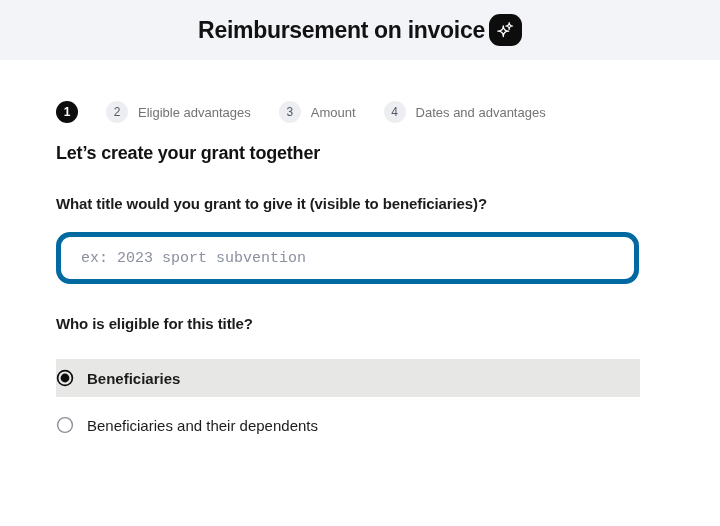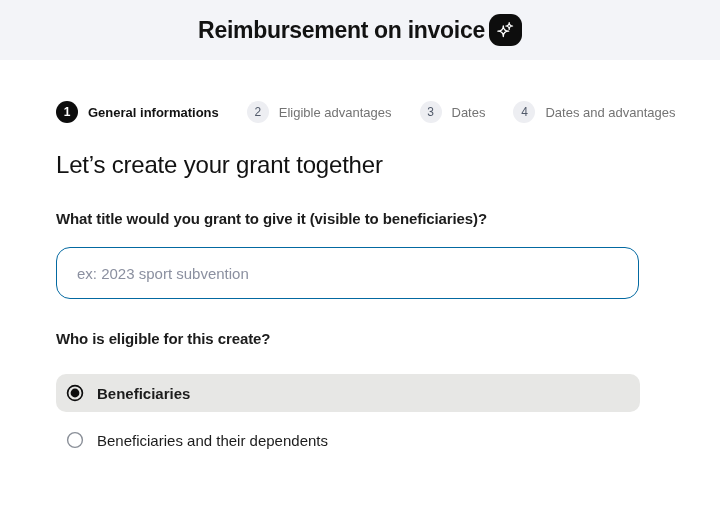--- a/index.html
+++ b/index.html
@@ -76,65 +76,65 @@
     color: #ffffff;
     font-weight: bold;
   }
   .step--active .step-label {
     color: #121212;
     font-weight: bold;
   }
 
   
   .page-heading {
-    margin-top: 28px;
-    font-size: 24px;
-    font-weight: normal;
+    margin-top: 20px;
+    font-size: 18px;
+    font-weight: bold;
     letter-spacing: -0.2px;
   }
   .question-label {
     margin-top: 31px;
     font-size: 15px;
     font-weight: bold;
     letter-spacing: -0.1px;
     color: #1c1c1c;
   }
 
   
   .title-input {
     margin-top: 20px;
     width: 583px;
     height: 52px;
-    border: 1px solid #0369a1;
+    border: 5px solid #0369a1;
     border-radius: 14px;
     padding: 0 20px;
     font-size: 15px;
-    font-family: Liberation Sans, sans-serif;
+    font-family: Liberation Mono, monospace;
     color: #121212;
     background: #ffffff;
     outline: none;
     display: block;
   }
   .title-input::placeholder { color: #8b90a0; }
 
   
   .options {
     margin-top: 27px;
     display: flex;
     flex-direction: column;
     gap: 9px;
     width: 584px;
   }
   .option-row {
     height: 38px;
-    border-radius: 10px;
+    border-radius: 0;
     display: flex;
     align-items: center;
     gap: 13px;
-    padding: 0 10px;
+    padding: 0 0;
     cursor: pointer;
   }
   .option-row--selected {
     background: #e7e7e5;
   }
   .option-label {
     font-size: 15px;
     color: #1c1c1c;
   }
   .option-row--selected .option-label { font-weight: bold; }
@@ -151,43 +151,42 @@
       <path d="M15.2 3.6 Q15.2 7 18.6 7 Q15.2 7 15.2 10.4 Q15.2 7 11.8 7 Q15.2 7 15.2 3.6 Z" stroke="#ffffff" stroke-width="1.2" stroke-linejoin="round"></path>
     </svg>
   </span>
 </header>
 
 <main class="content">
 
   <nav class="stepper">
     <div class="step step--active">
       <span class="step-circle">1</span>
-      <span class="step-label">General informations</span>
     </div>
     <div class="step">
       <span class="step-circle">2</span>
       <span class="step-label">Eligible advantages</span>
     </div>
     <div class="step">
       <span class="step-circle">3</span>
-      <span class="step-label">Dates</span>
+      <span class="step-label">Amount</span>
     </div>
     <div class="step">
       <span class="step-circle">4</span>
       <span class="step-label">Dates and advantages</span>
     </div>
   </nav>
 
   <h2 class="page-heading">Let’s create your grant together</h2>
 
   <div class="question-label">What title would you grant to give it (visible to beneficiaries)?</div>
 
   <input class="title-input" type="text" placeholder="ex: 2023 sport subvention" style="">
 
-  <div class="question-label">Who is eligible for this create?</div>
+  <div class="question-label">Who is eligible for this title?</div>
 
   <div class="options">
 
     <div class="option-row option-row--selected">
       <svg class="radio-icon" width="18" height="18" viewBox="0 0 18 18">
         <circle cx="9" cy="9" r="7.4" fill="none" stroke="#0d0d0d" stroke-width="1.7"></circle>
         <circle cx="9" cy="9" r="4.4" fill="#0d0d0d"></circle>
       </svg>
       <span class="option-label">Beneficiaries</span>
     </div>

